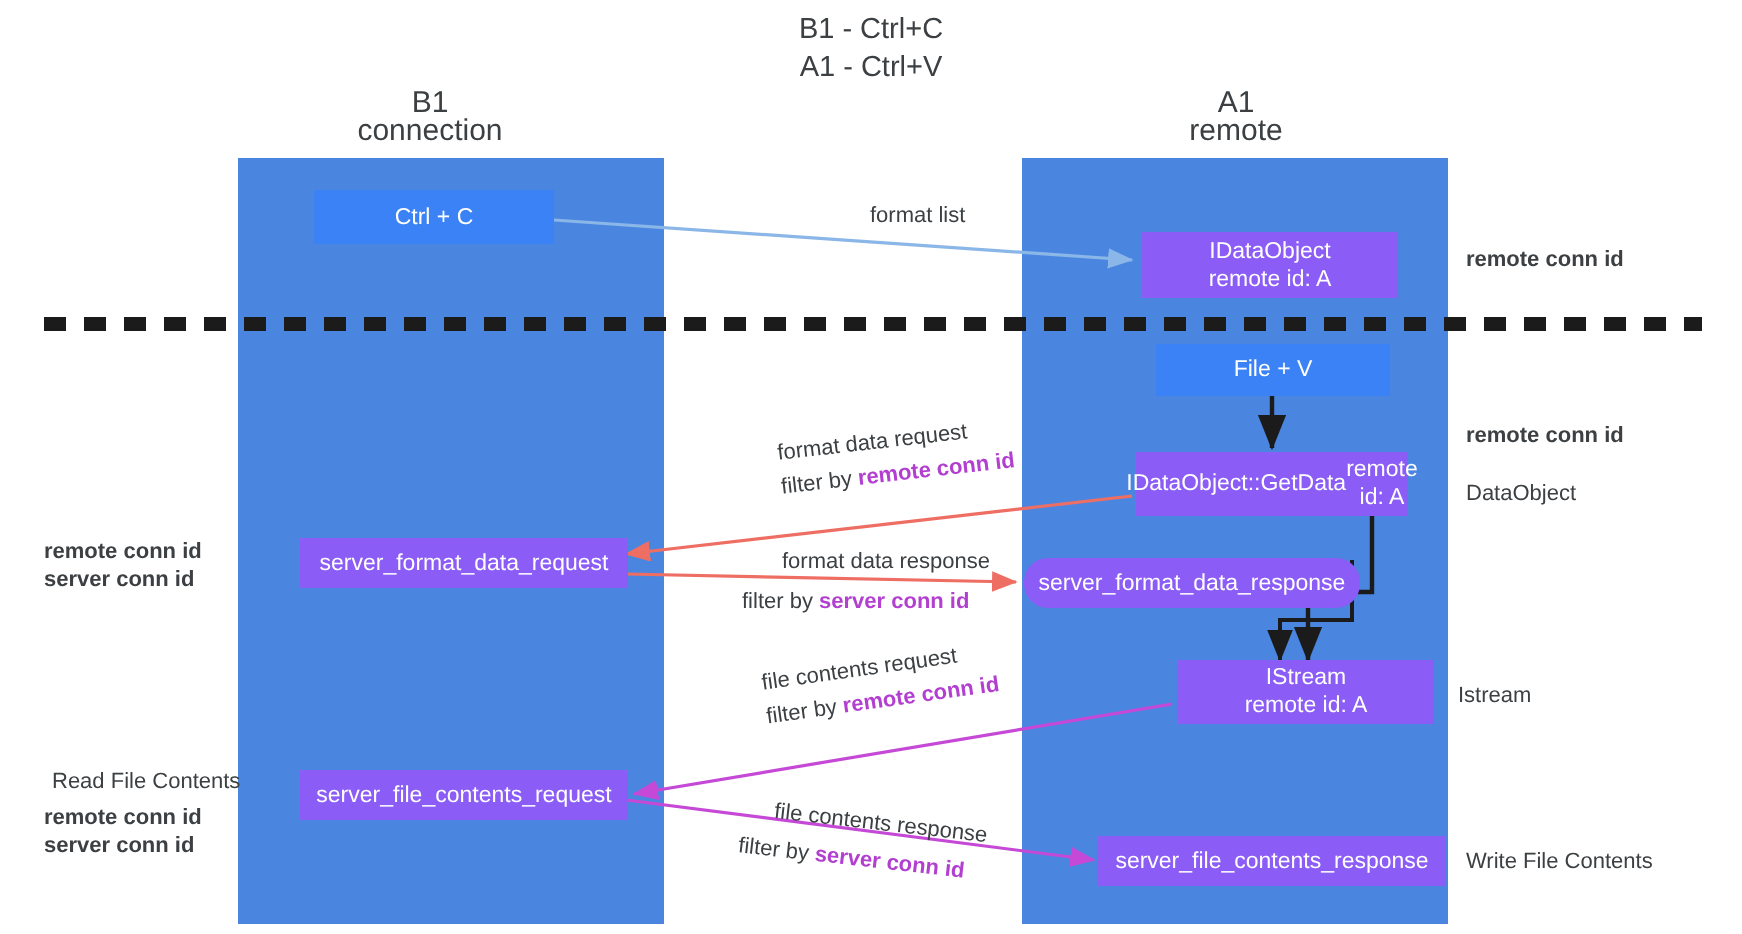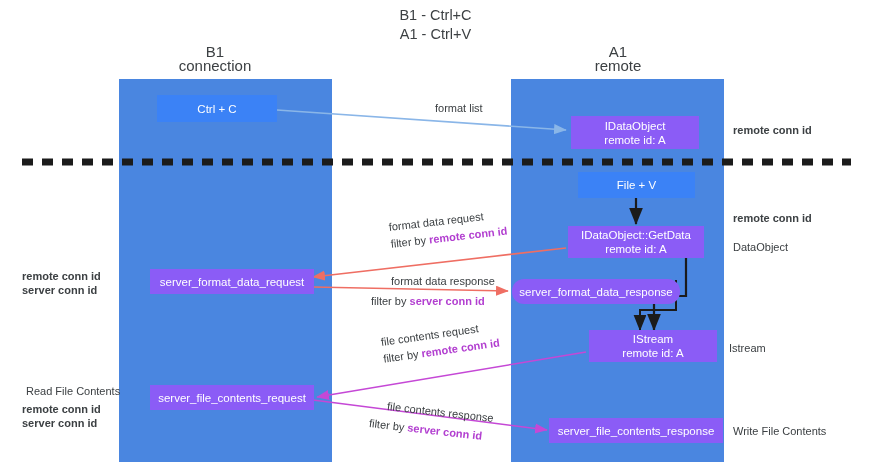--- a/index.html
+++ b/index.html
@@ -107,21 +107,21 @@
 
   <div class="node orange" style="left:571px;top:116px;width:128px;height:33px;flex-direction:column;">
     <span class="t">IDataObject</span>
     <span class="t">remote id: A</span>
   </div>
 
   <div class="node green" style="left:578px;top:172px;width:117px;height:26px;">
     <span class="t">File + V</span>
   </div>
 
-  <div class="node orange" style="left:568px;top:226px;width:136px;height:32px;flex-direction:column;">
+  <div class="node orange" style="left:568px;top:226px;width:136px;height:32px;flex-direction:row;">
     <span class="t">IDataObject::GetData</span>
     <span class="t">remote id: A</span>
   </div>
 
   <div class="node orange" style="left:150px;top:269px;width:164px;height:25px;">
     <span class="t">server_format_data_request</span>
   </div>
 
   <div class="node orange" style="left:512px;top:279px;width:168px;height:25px;border-radius:12px;">
     <span class="t">server_format_data_response</span>

